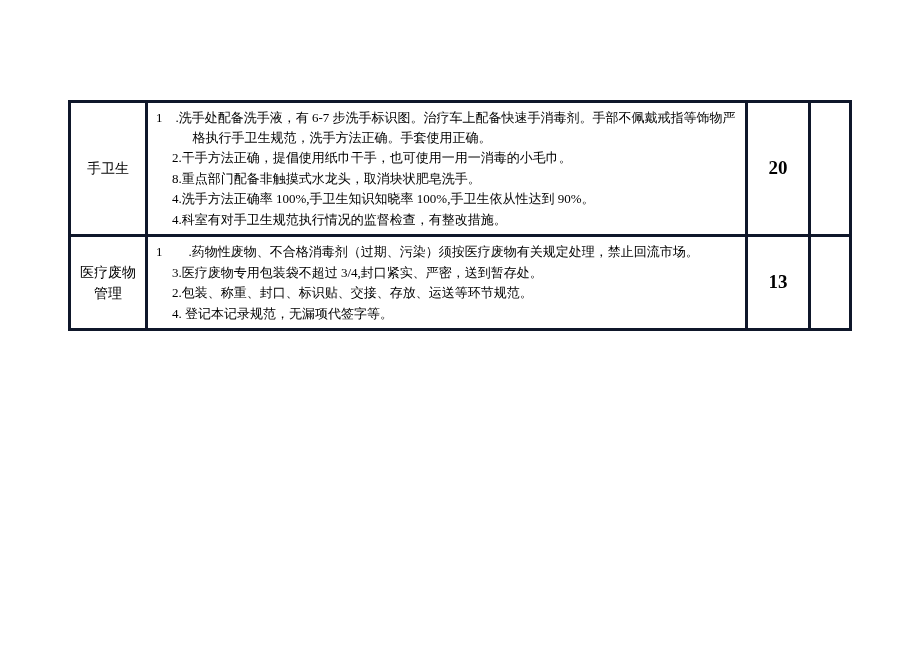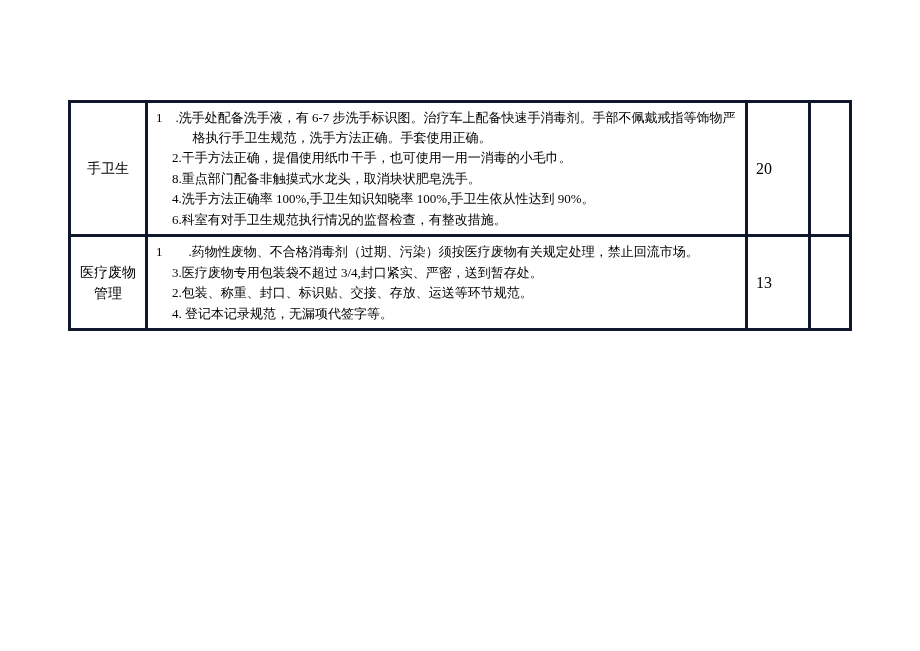--- a/index.html
+++ b/index.html
@@ -28,23 +28,24 @@
     }
     td.cat {
       text-align: center;
       width: 58px;
       font-size: 14px;
     }
     td.desc {
       width: auto;
     }
     td.score {
+      text-align: center;
       width: 44px;
-      font-weight: normal;
-      font-size: 16px;
+      font-weight: bold;
+      font-size: 19px;
     }
     td.tail {
       width: 22px;
     }
     .item-line {
       text-indent: -1.2em;
       padding-left: 1.2em;
       margin: 1px 16px;
     }
     .item-line-no1 {
@@ -61,21 +62,21 @@
     <tbody>
         <tr>
       <td class="cat">
         <span>手卫生</span>
       </td>
       <td class="desc">
         <div class="item-line-no1">1　.洗手处配备洗手液，有 6-7 步洗手标识图。治疗车上配备快速手消毒剂。手部不佩戴戒指等饰物严格执行手卫生规范，洗手方法正确。手套使用正确。</div>
         <div class="item-line">2.干手方法正确，提倡使用纸巾干手，也可使用一用一消毒的小毛巾。</div>
         <div class="item-line">8.重点部门配备非触摸式水龙头，取消块状肥皂洗手。</div>
         <div class="item-line">4.洗手方法正确率 100%,手卫生知识知晓率 100%,手卫生依从性达到 90%。</div>
-        <div class="item-line">6.科室有对手卫生规范执行情况的监督检查，有整改措施。</div>
+        <div class="item-line">4.科室有对手卫生规范执行情况的监督检查，有整改措施。</div>
       </td>
       <td class="score">
         <span>20</span>
       </td>
       <td class="tail"></td>
     </tr>
     <tr>
       <td class="cat">
         <span>医疗废物管理</span>
       </td>

